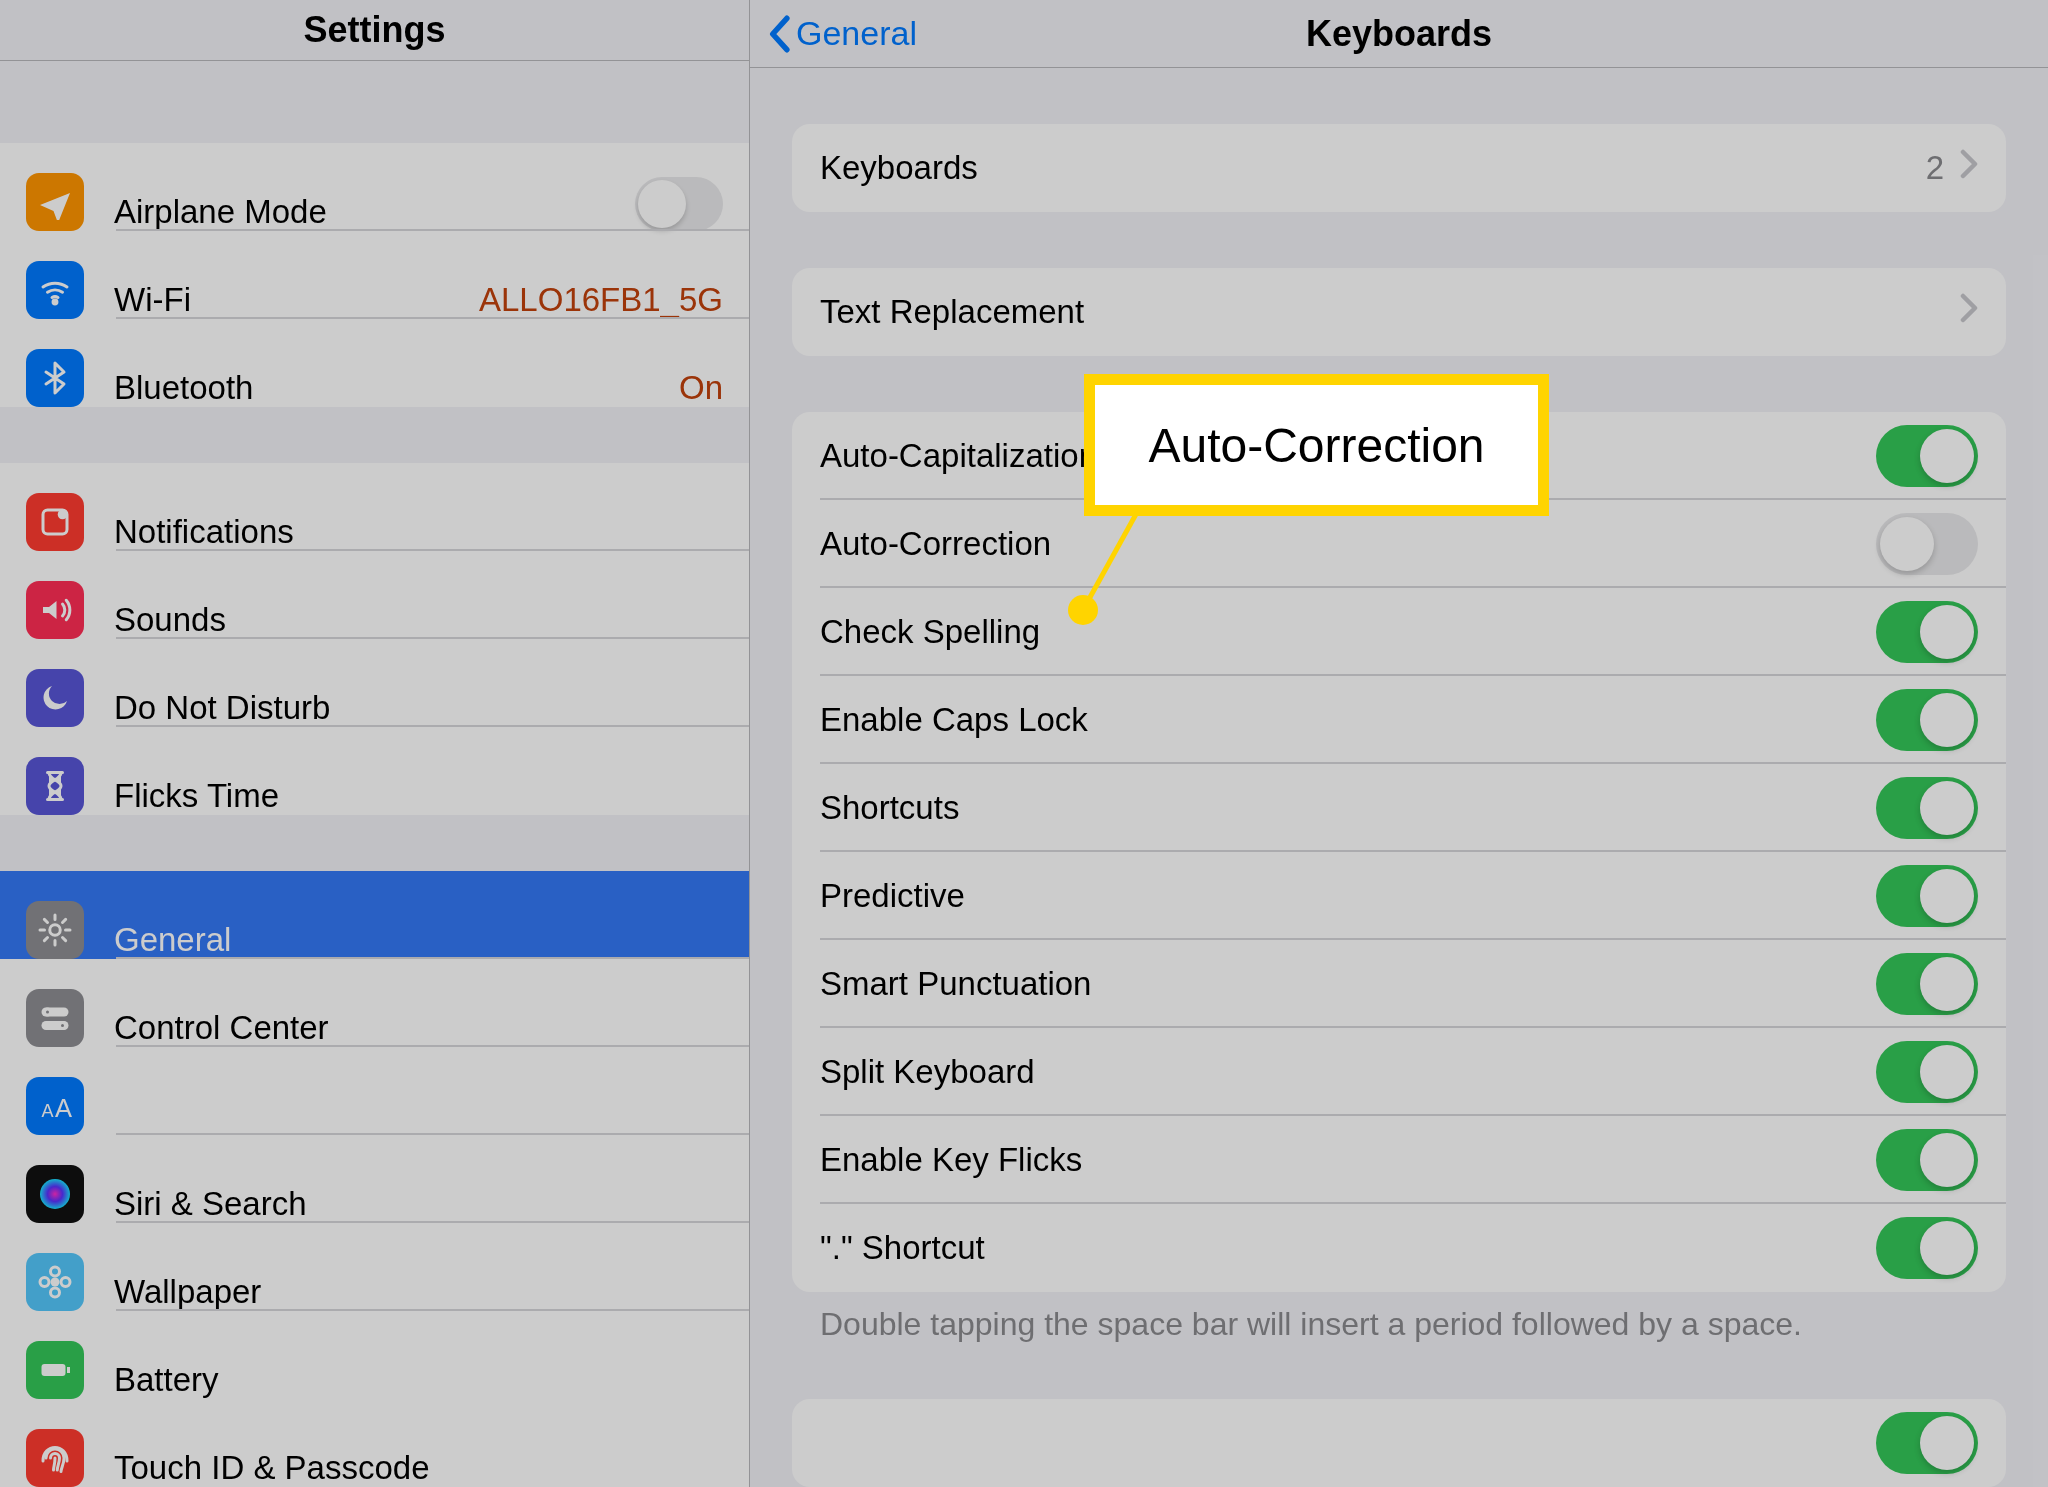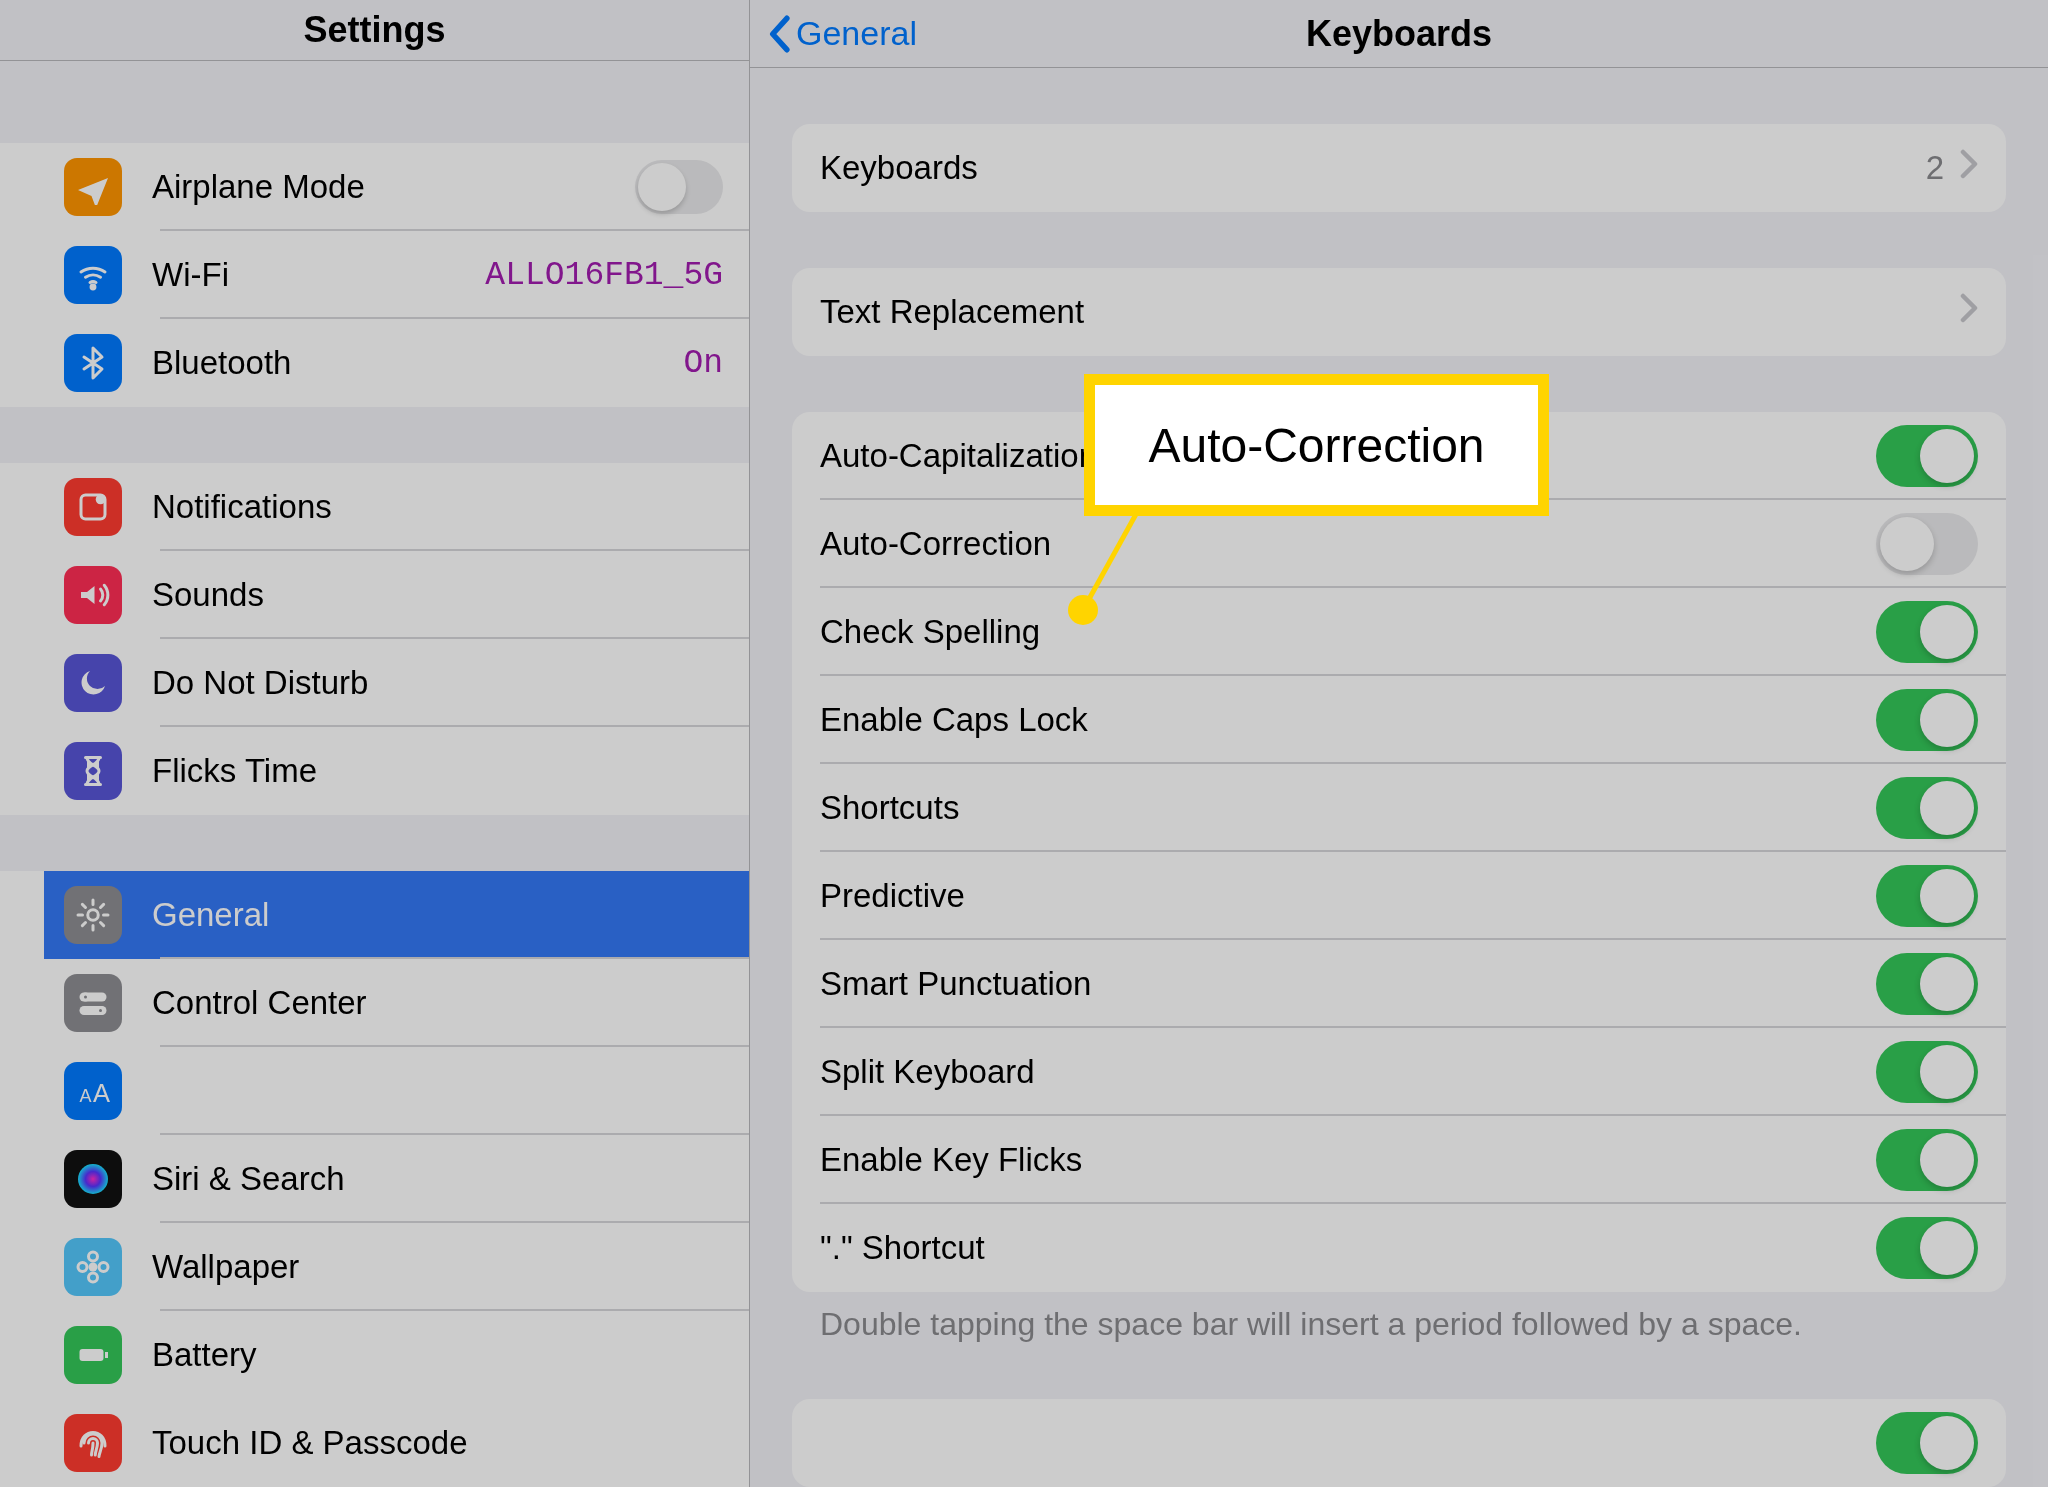--- a/index.html
+++ b/index.html
@@ -38,27 +38,26 @@
     font-weight: 600;
     color: #000;
   }
   .sidebar .group {
     margin-top: 54px;
     background: #fff;
   }
   .sidebar .group + .group { margin-top: 56px; }
   .sidebar .row {
     display: flex;
-    align-items: center;
+    align-items: flex-end;
     height: 88px;
-    padding-left: 20px;
+    padding-left: 26px;
     padding-right: 26px;
     cursor: pointer;
     position: relative;
-    margin-left: 44px;
   }
   .sidebar .row .sep {
     position: absolute;
     left: 116px; right: 0; bottom: 0;
     height: 1.6px;
     background: #d6d6da;
   }
   .sidebar .row:last-child .sep { display: none; }
   .sidebar .row.selected {
     background: #3478f6;
@@ -73,22 +72,21 @@
     justify-content: center;
     margin-right: 30px;
   }
   .sidebar .label {
     font-size: 33px;
     color: #000;
     flex: 1;
   }
   .sidebar .value {
     font-size: 33px;
-    color: #a21caf;
-    font-family: Liberation Mono, monospace;
+    color: #c2410c;
   }
   .toggle-off {
     width: 88px; height: 54px;
     border-radius: 27px;
     background: #e9e9eb;
     position: relative;
   }
   .toggle-off::after {
     content: '';
     position: absolute;

